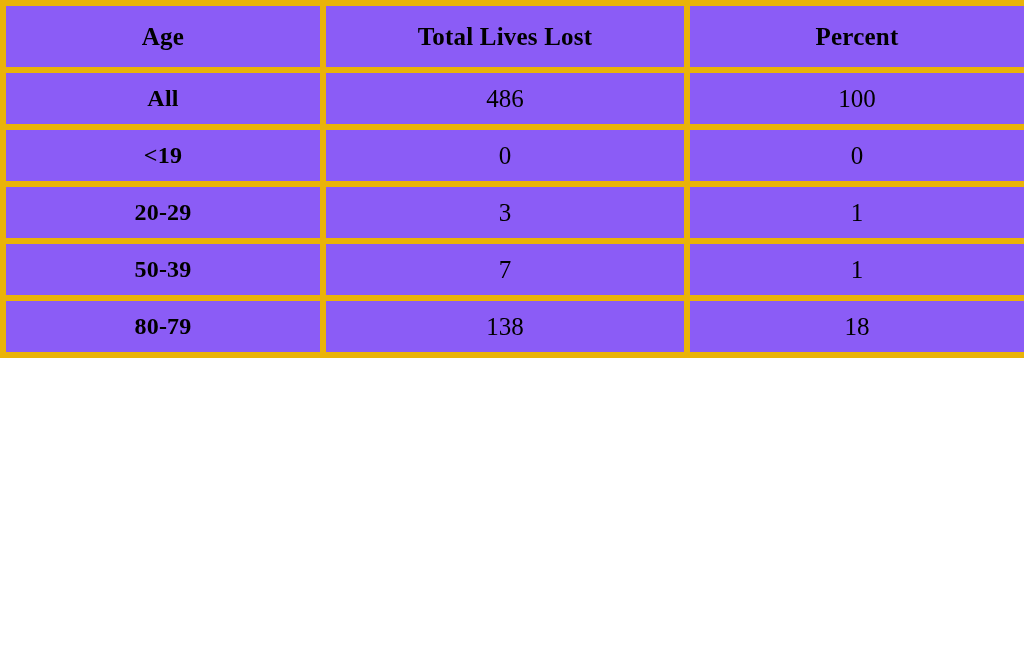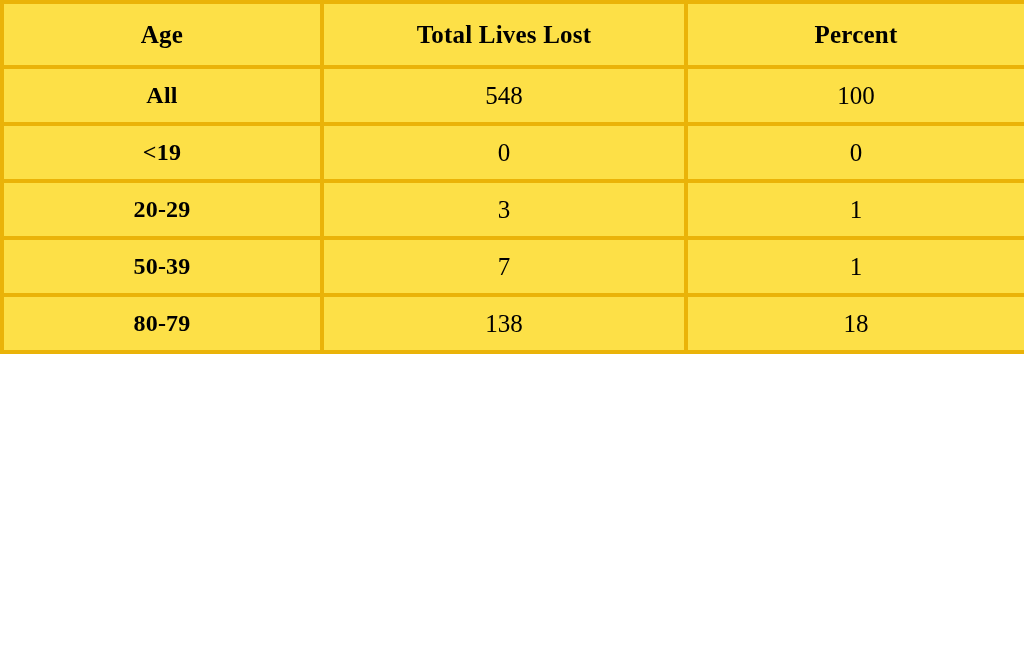--- a/index.html
+++ b/index.html
@@ -23,26 +23,26 @@
     width: 1024px;
     table-layout: fixed;
     background: #ffffff;
   }
   table.stats col.c-age    { width: 320px; }
   table.stats col.c-total  { width: 364px; }
   table.stats col.c-pct    { width: 340px; }
 
   table.stats th,
   table.stats td {
-    border: 4px solid #eab308;
+    border: 6px solid #eab308;
     text-align: center;
     vertical-align: middle;
     font-family: "Liberation Serif", serif;
     padding: 0;
-    background: #fde047;
+    background: #8b5cf6;
   }
   
   table.stats {
     border: 3px solid #000000;
   }
   table.stats tr.header-row th {
     height: 61px;
     font-size: 25px;
     font-weight: bold;
     color: #000000;
@@ -76,21 +76,21 @@
     <thead>
       <tr class="header-row">
         <th>Age</th>
         <th>Total Lives Lost</th>
         <th>Percent</th>
       </tr>
     </thead>
     <tbody>
       <tr class="data-row">
         <td class="age-cell">All</td>
-        <td class="num-cell">548</td>
+        <td class="num-cell">486</td>
         <td class="num-cell">100</td>
       </tr>
       <tr class="data-row">
         <td class="age-cell">&lt;19</td>
         <td class="num-cell">0</td>
         <td class="num-cell">0</td>
       </tr>
       <tr class="data-row">
         <td class="age-cell">20-29</td>
         <td class="num-cell">3</td>

